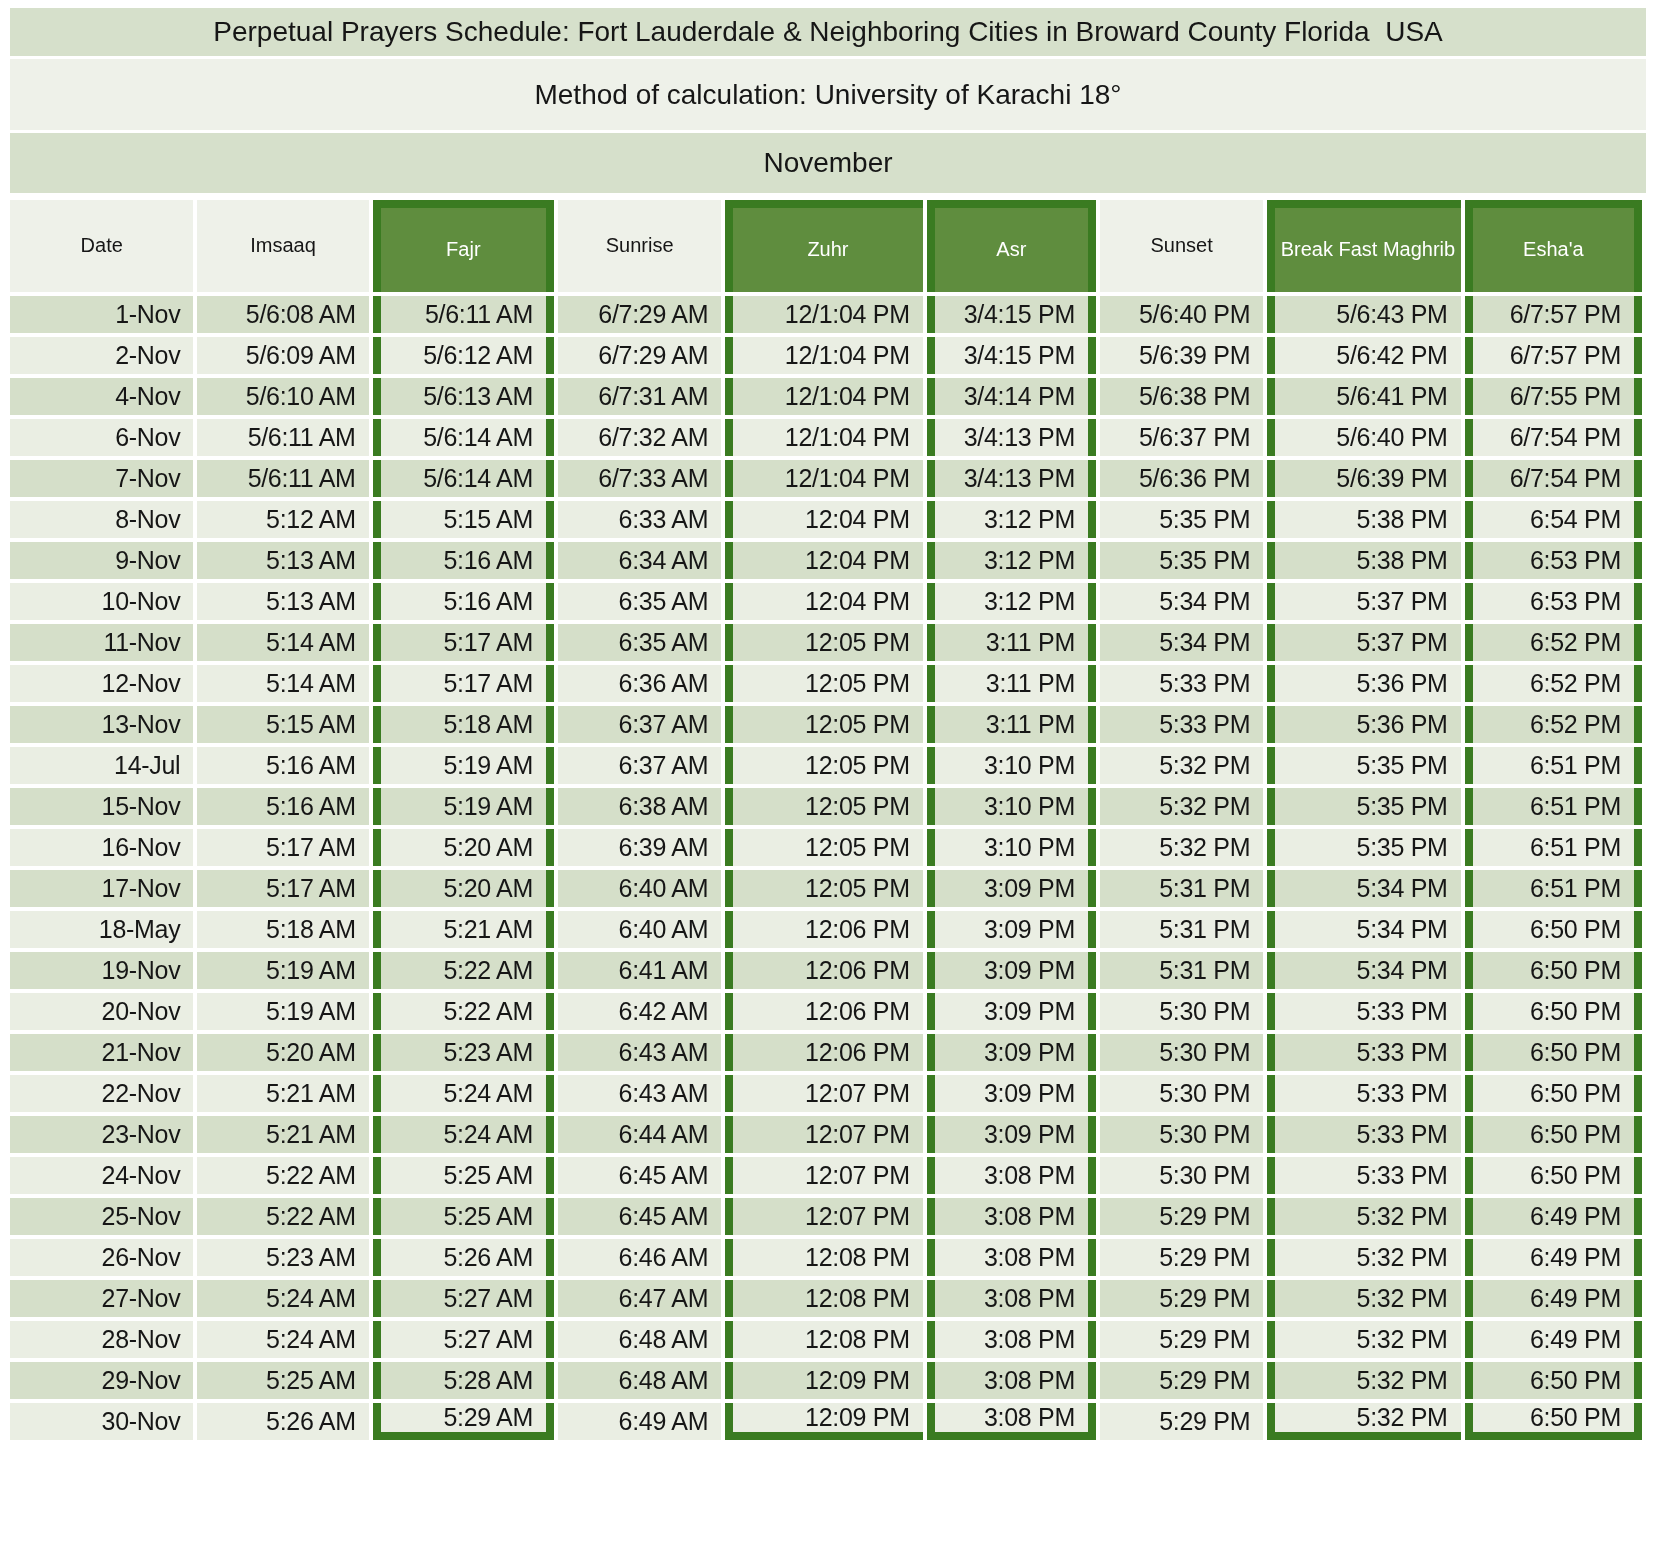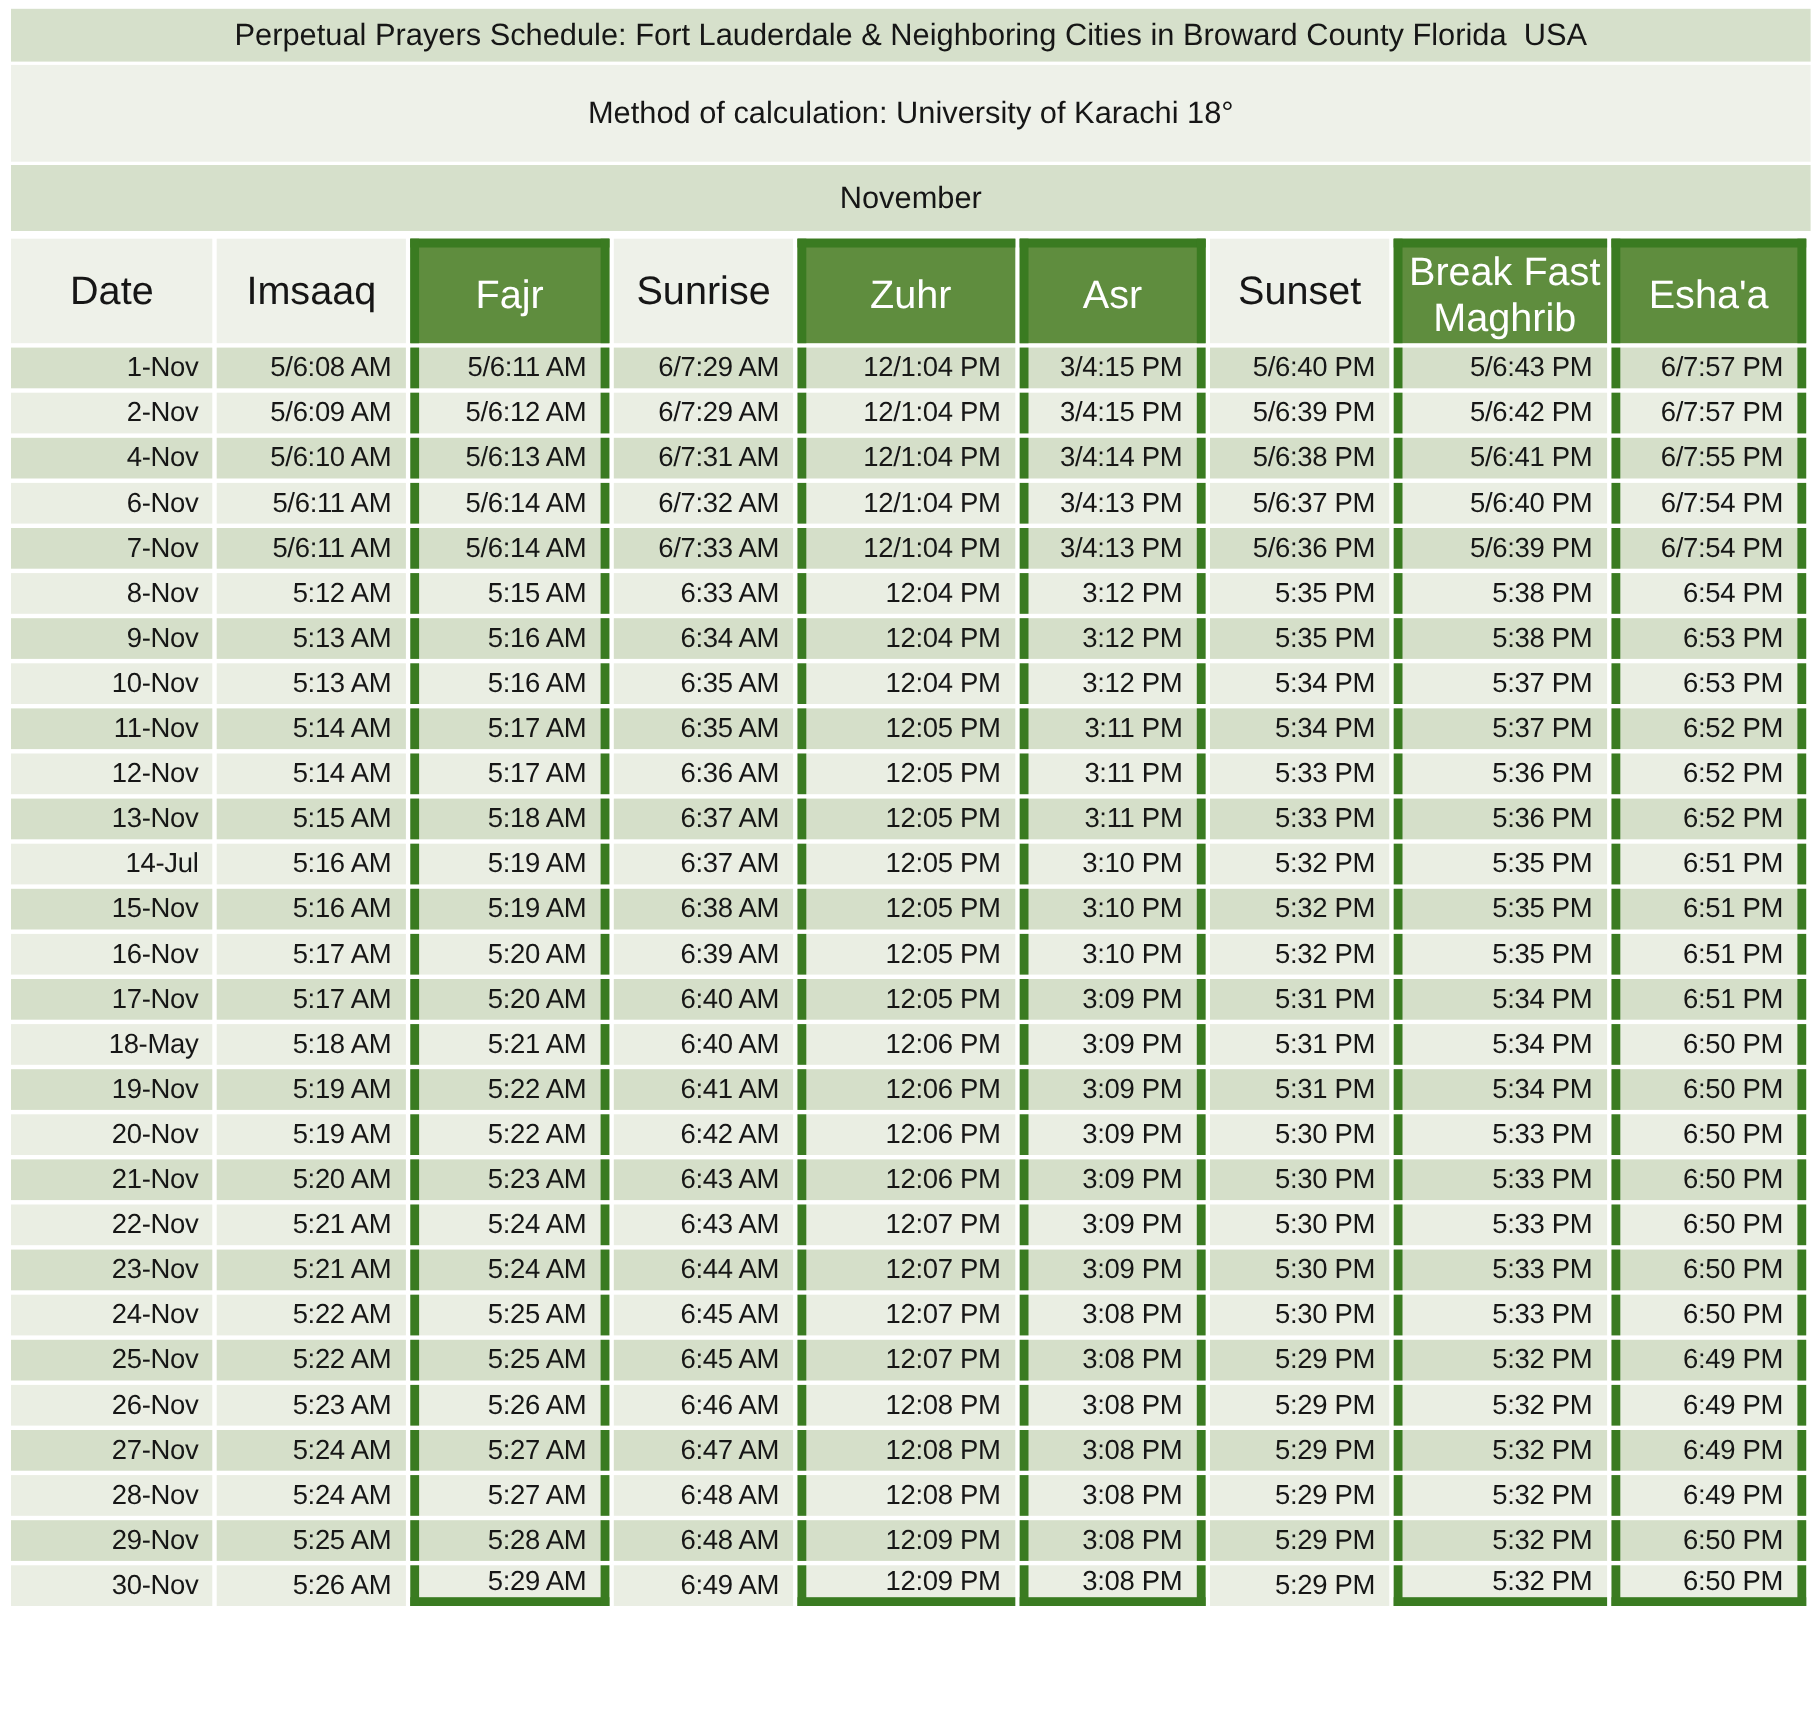--- a/index.html
+++ b/index.html
@@ -6,35 +6,35 @@
   .page {
     position:relative; width:1654px; height:1560px; background:#fff;
     box-sizing:border-box; padding:8px 8px 0 10px;
     font-family:"Liberation Sans", sans-serif; color:#161616;
   }
   .band {
     display:flex; align-items:center; justify-content:center;
     text-align:center; margin-bottom:3px; font-size:28px;
   }
   .band.title    { height:48px; background:var(--band-green,#d6e0cb); white-space:pre; }
-  .band.subtitle { height:88px; background:var(--band-light,#eef1e9); }
+  .band.subtitle { height:71px; background:var(--band-light,#eef1e9); }
   .band.month    { height:60px; background:var(--band-green,#d6e0cb); }
 
   table.schedule {
     border-collapse:separate; border-spacing:4px;
     table-layout:fixed; width:1640px; margin-left:-4px;
   }
   col.c1{width:182px} col.c2{width:170px} col.c3{width:180px}
   col.c4{width:162px} col.c5{width:196px} col.c6{width:168px}
   col.c7{width:162px} col.c8{width:192px} col.c9{width:176px}
 
   th, td { box-sizing:border-box; overflow:hidden; }
   th {
     height:92px; vertical-align:middle; text-align:center;
-    font-size:36px; font-weight:400; line-height:1.18;
+    font-size:20px; font-weight:400; line-height:1.18;
     background:var(--band-light,#eef1e9);
   }
   td {
     height:37px; text-align:right; padding:0 13px 0 0;
     font-size:25px; letter-spacing:-0.3px; white-space:nowrap;
   }
   tbody tr:nth-child(odd)  td { background:var(--row-dark,#d5dfc9); }
   tbody tr:nth-child(even) td { background:var(--row-light,#eaeee3); }
 
   .hl-l  { border-left:8px solid var(--border-green,#3a7b21); }

